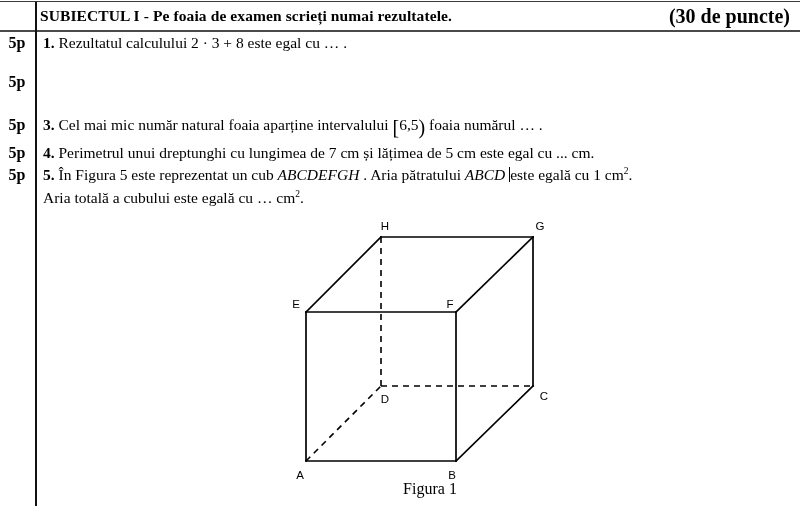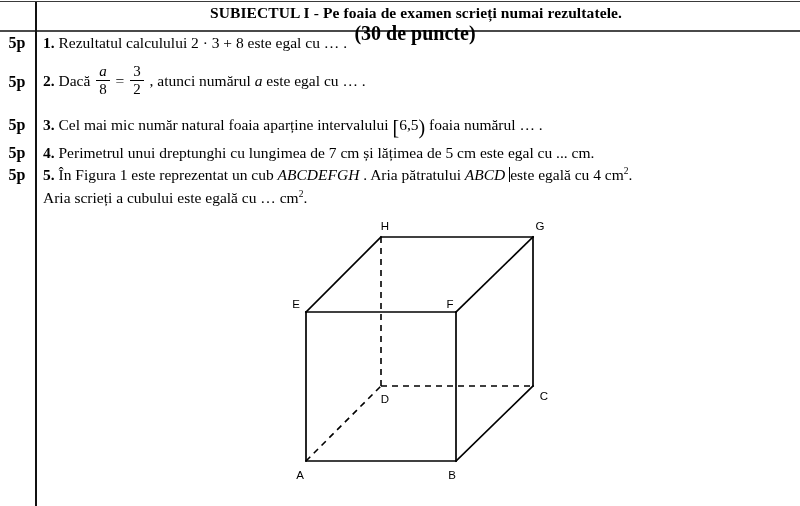--- a/index.html
+++ b/index.html
@@ -45,21 +45,20 @@
 
   
   .header {
     position: absolute;
     left: 40px; top: 4px;
     width: 752px;
     height: 24px;
     display: flex;
     align-items: center;
     justify-content: space-between;
-    flex-direction: column;
   }
   .header-title {
     font-weight: bold;
     font-size: 15.5px;
     letter-spacing: 0.1px;
     white-space: nowrap;
   }
   .header-points {
     font-weight: bold;
     font-size: 20px;
@@ -198,62 +197,44 @@
   <div class="pts pts-4">5p</div>
   <div class="pts pts-5">5p</div>
 
   <div class="item item-1">
     <span class="num">1.</span>
     <span>Rezultatul calculului</span>
     <span class="math">2 · 3 + 8</span>
     <span>este egal cu … .</span>
   </div>
 
-  <div class="item item-2">
-    <span class="num">2.</span>
-    <span>Dacă</span>
-    <span class="frac">
-      <span class="numr mi">a</span>
-      <span class="bar"></span>
-      <span class="den">8</span>
-    </span>
-    <span>=</span>
-    <span class="frac">
-      <span class="numr">3</span>
-      <span class="bar"></span>
-      <span class="den">2</span>
-    </span>
-    <span>, atunci numărul</span>
-    <span class="mi">a</span>
-    <span>este egal cu … .</span>
-  </div>
 
   <div class="item item-3">
     <span class="num">3.</span>
     <span>Cel mai mic număr natural foaia aparține intervalului</span>
     <span class="bracketL">[</span><span class="math">6,5</span><span class="parenR">)</span>
     <span>foaia numărul … .</span>
   </div>
 
   <div class="item item-4">
     <span class="num">4.</span>
     <span>Perimetrul unui dreptunghi cu lungimea de 7 cm și lățimea de 5 cm este egal cu ... cm.</span>
   </div>
 
   <div class="item item-5">
     <span class="num">5.</span>
-    <span>În Figura 1 este reprezentat un cub</span>
+    <span>În Figura 5 este reprezentat un cub</span>
     <span class="it">ABCDEFGH</span>
     <span>. Aria pătratului</span>
     <span class="it">ABCD</span>
-    <span class="caret"></span><span>este egală cu 4 cm</span><sup class="sq">2</sup><span>.</span>
+    <span class="caret"></span><span>este egală cu 1 cm</span><sup class="sq">2</sup><span>.</span>
   </div>
 
   <div class="item item-5b">
-    <span>Aria scrieți a cubului este egală cu … cm</span><sup class="sq">2</sup><span>.</span>
+    <span>Aria totală a cubului este egală cu … cm</span><sup class="sq">2</sup><span>.</span>
   </div>
 
   <div class="figure-wrap">
     <svg width="300" height="268" viewBox="0 0 300 268">
 
       <g stroke="#000000" stroke-width="1.6" fill="none" stroke-dasharray="6,5">
         <line x1="26" y1="249" x2="101" y2="174"></line>
         <line x1="101" y1="174" x2="253" y2="174"></line>
         <line x1="101" y1="174" x2="101" y2="25"></line>
       </g>
@@ -274,15 +255,16 @@
         <text x="20" y="267" text-anchor="middle">A</text>
         <text x="172" y="267" text-anchor="middle">B</text>
         <text x="264" y="188" text-anchor="middle">C</text>
         <text x="105" y="191" text-anchor="middle">D</text>
         <text x="16" y="96" text-anchor="middle">E</text>
         <text x="170" y="96" text-anchor="middle">F</text>
         <text x="260" y="18" text-anchor="middle">G</text>
         <text x="105" y="18" text-anchor="middle">H</text>
       </g>
     </svg>
+    <div class="fig-caption">Figura 1</div>
   </div>
 
 </div>
 
 </body></html>

